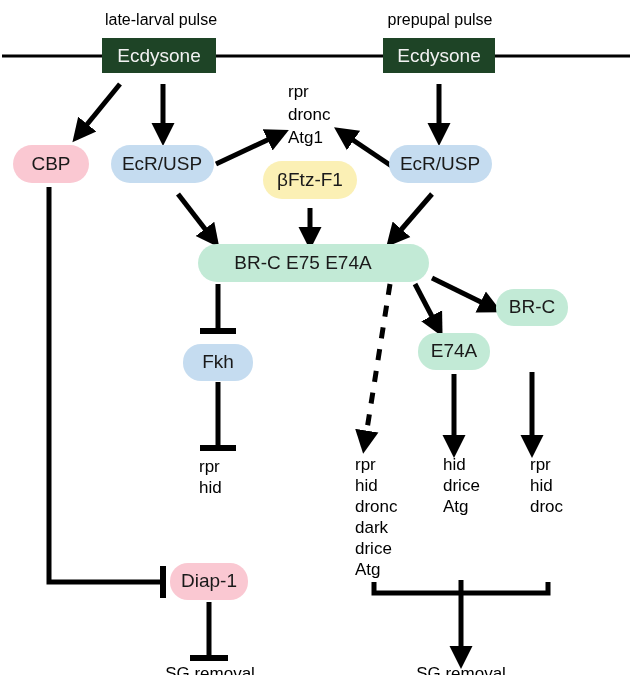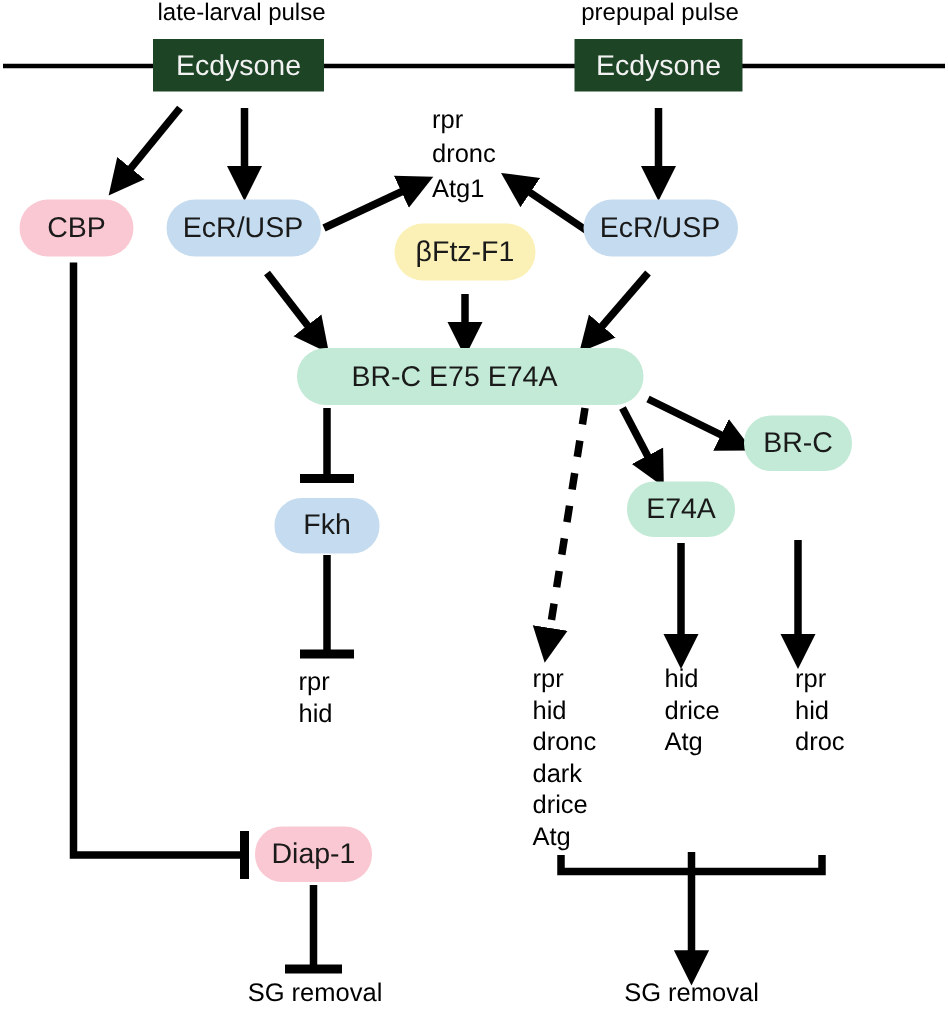--- a/index.html
+++ b/index.html
@@ -10,20 +10,21 @@
   body {
     width: 632px;
     height: 675px;
     font-family: "Liberation Sans", sans-serif;
     overflow: hidden;
   }
   #diagram-root {
     position: relative;
     width: 632px;
     height: 477px;
+    margin-top: 12px;
   }
   svg#pathway {
     display: block;
     width: 632px;
     height: 675px;
   }
   .edge {
     stroke: #000000;
     fill: none;
   }

